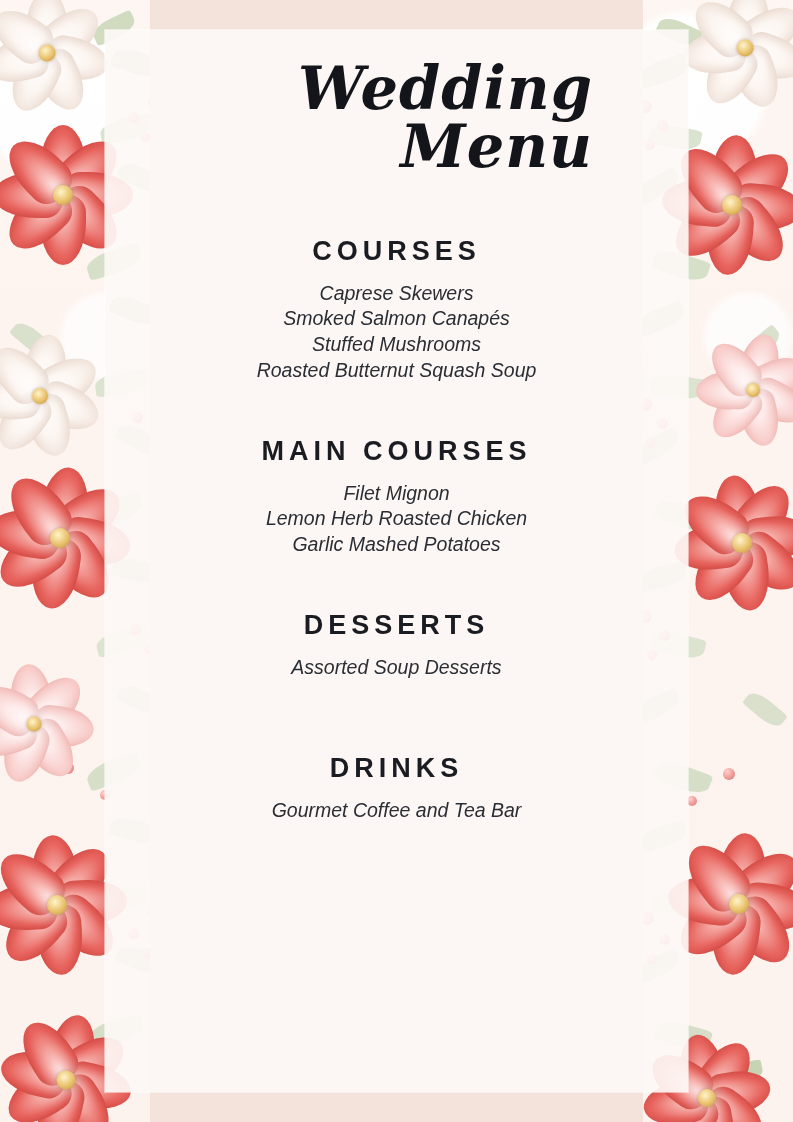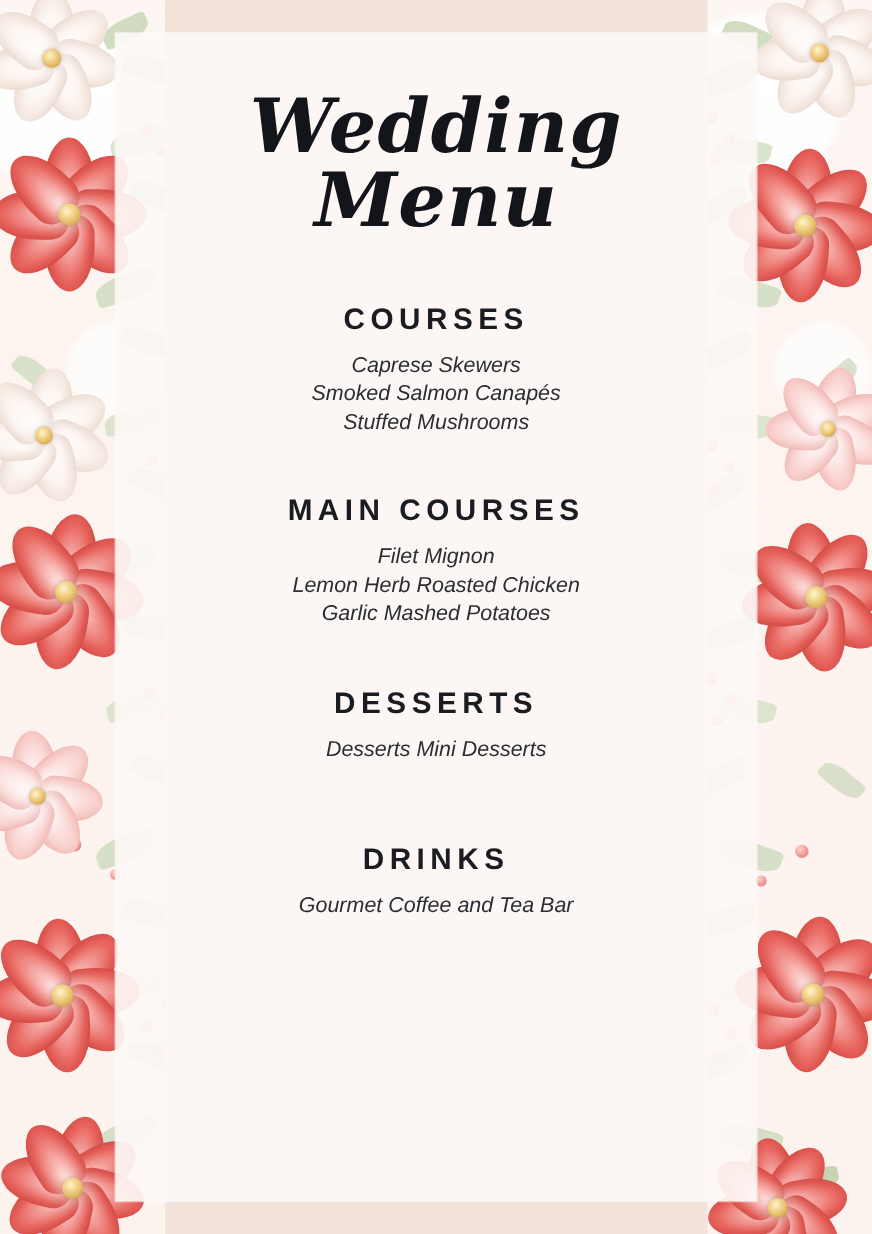--- a/index.html
+++ b/index.html
@@ -111,25 +111,26 @@
     right: 95px;
     top: 0;
     text-align: center;
   }
 
   .title {
     font-family: "DejaVu Serif", serif;
     font-style: italic;
     font-weight: 700;
     color: #14151a;
-    font-size: 68px;
+    font-size: 59px;
     line-height: 0.98;
     letter-spacing: 1px;
     margin: 0;
-    padding-top: 52px;
+    padding-top: 30px;
+    text-align: right;
   }
   .title .line2 { display: block; }
 
   .section {
     margin-top: 42px;
   }
   .section-title {
     font-family: "Liberation Sans", sans-serif;
     font-weight: 700;
     font-size: 27px;
@@ -393,32 +394,33 @@
       <h1 class="title">
         <span>Wedding</span>
         <span class="line2">Menu</span>
       </h1>
 
       <div class="section" id="s-starters">
         <h2 class="section-title">COURSES</h2>
         <p class="item">Caprese Skewers</p>
         <p class="item">Smoked Salmon Canapés</p>
         <p class="item">Stuffed Mushrooms</p>
+        <p class="item">Roasted Butternut Squash Soup</p>
       </div>
 
       <div class="section" id="s-mains">
         <h2 class="section-title">MAIN COURSES</h2>
         <p class="item">Filet Mignon</p>
         <p class="item">Lemon Herb Roasted Chicken</p>
         <p class="item">Garlic Mashed Potatoes</p>
       </div>
 
       <div class="section" id="s-desserts">
         <h2 class="section-title">DESSERTS</h2>
-        <p class="item">Desserts Mini Desserts</p>
+        <p class="item">Assorted Soup Desserts</p>
       </div>
 
       <div class="section" id="s-drinks">
         <h2 class="section-title">DRINKS</h2>
         <p class="item">Gourmet Coffee and Tea Bar</p>
       </div>
 
     </div>
   </div>
 </div>

